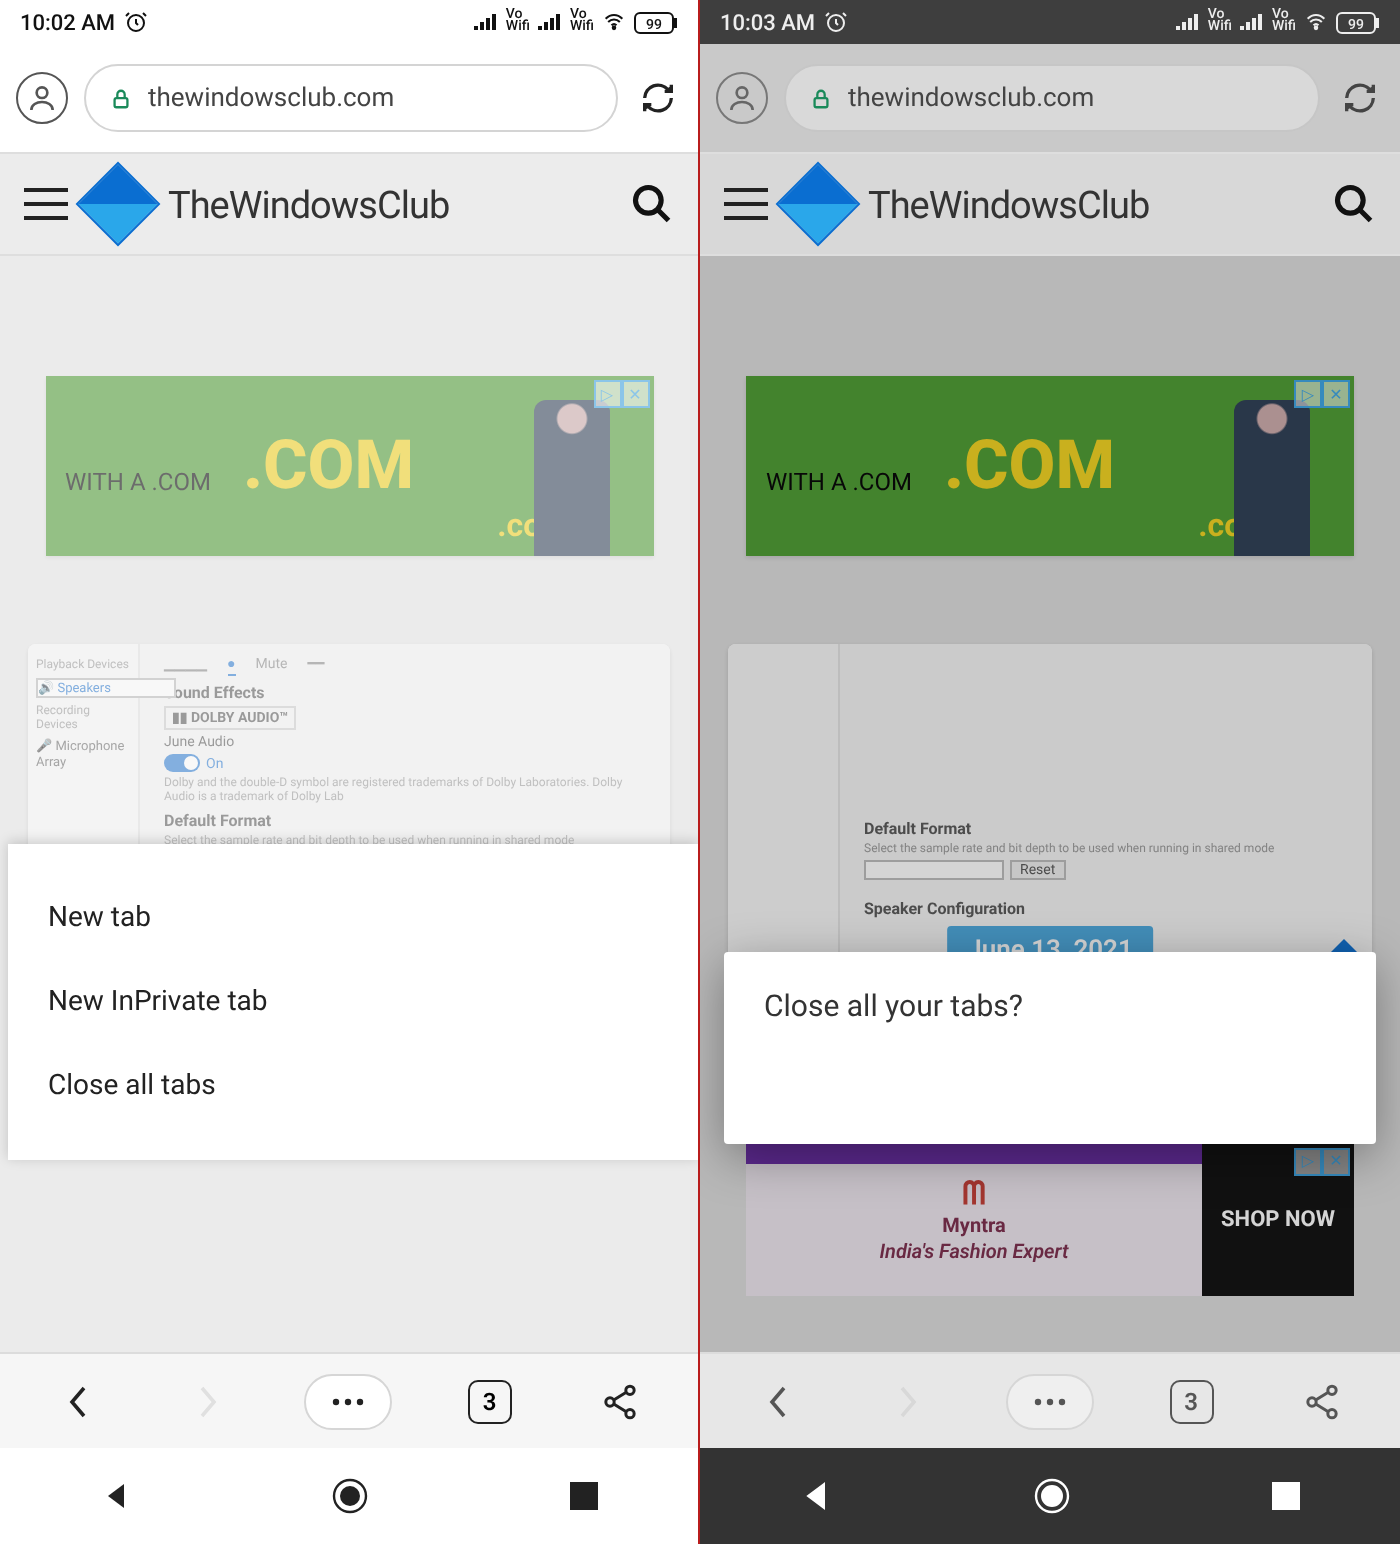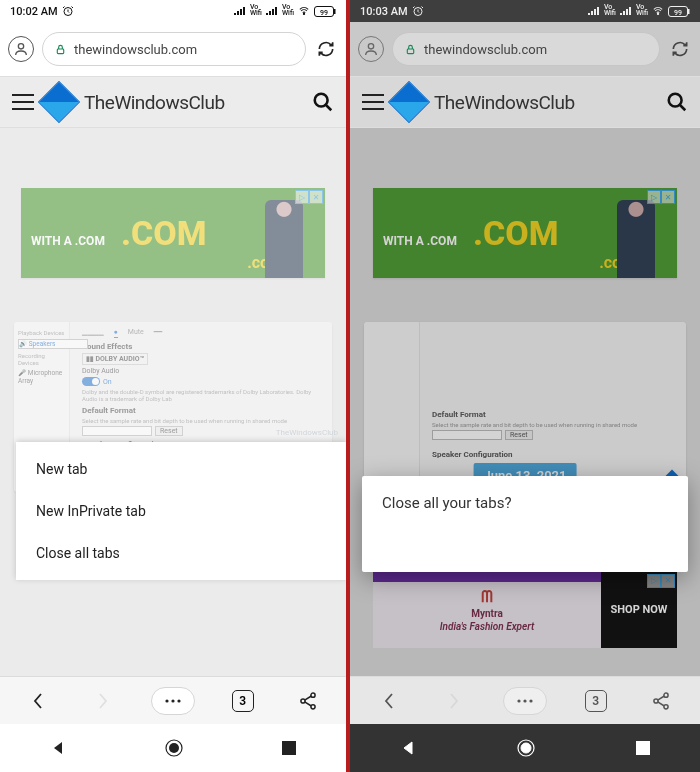--- a/index.html
+++ b/index.html
@@ -1,19 +1,19 @@
 <!DOCTYPE html>
 <html><head>
 <meta charset="utf-8">
 <style>
   * { box-sizing: border-box; margin: 0; padding: 0; }
   html, body { width: 700px; height: 772px; font-family: -apple-system, Roboto, Arial, sans-serif; }
   body { display: flex; background: #d0d0d0; }
   .phone { width: 350px; height: 772px; background: #fff; position: relative; display: flex; flex-direction: column; }
-  .phone.left { border-right: 4px solid #b91c1c; }
+  .phone.left { border-right: 1px solid #b91c1c; }
   
   .status { height: 22px; display: flex; align-items: center; justify-content: space-between; padding: 0 10px; font-size: 11px; font-weight: 500; color: #111; }
   .status-left { display: flex; align-items: center; gap: 4px; }
   .status-right { display: flex; align-items: center; gap: 3px; }
   .status svg { display: block; }
   
   .urlbar { height: 54px; display: flex; align-items: center; padding: 0 8px; gap: 8px; background: #fff; }
   .profile { width: 26px; height: 26px; border: 1.5px solid #555; border-radius: 50%; display: flex; align-items: center; justify-content: center; }
   .urlfield { flex: 1; height: 34px; border: 1px solid #d4d4d4; border-radius: 17px; display: flex; align-items: center; padding: 0 12px; gap: 8px; font-size: 13px; color: #444; }
   .refresh { width: 24px; height: 24px; display: flex; align-items: center; justify-content: center; }
@@ -23,21 +23,21 @@
   .ham span { height: 2.4px; background: #222; }
   .logo { width: 30px; height: 30px; transform: rotate(45deg); background: linear-gradient(135deg,#0a6ed1 50%,#2aa7ea 50%); border: 1px solid #0a6ed1; }
   .sitename { font-size: 19px; font-weight: 400; color: #333; letter-spacing: -0.5px; }
   .spacer { flex: 1; }
   
   .content { flex: 1; position: relative; background: #e8e8e8; overflow: hidden; }
   .dimmed::before { content:""; position:absolute; inset:0; background: rgba(240,240,240,.45); z-index: 5; pointer-events:none; }
   .content-inner { padding: 10px 14px; display:flex; flex-direction:column; gap:16px; }
   
   .ad1 { width: 304px; height: 90px; background: #4a9a2f; position: relative; align-self: center; display:flex; align-items:center; overflow:hidden; box-shadow: 0 1px 2px rgba(0,0,0,.1); }
-  .ad1 .txt { color:#ffffff; font-size:12px; font-weight:700; padding-left:10px;margin-top:16px; }
+  .ad1 .txt { color:#000000; font-size:12px; font-weight:400; padding-left:10px;margin-top:16px; }
   .ad1 .com { color:#f2d21c; font-size:34px; font-weight:800; margin-left:16px; }
   .ad1 .comsmall { position:absolute; right:42px; bottom:6px; color:#f2d21c; font-size:16px; font-weight:700; }
   .ad1 .man { position:absolute; right:22px; bottom:0; width:38px; height:78px; background: radial-gradient(circle at 50% 12%, #caa 0 7px, transparent 8px), linear-gradient(#2a3b52,#2a3b52); border-radius:6px 6px 0 0; }
   .adbadge { position:absolute; top:2px; right:2px; width:28px; height:14px; display:flex; }
   .adbadge span { width:14px; height:14px; border:1px solid #3aa3e3; color:#3aa3e3; font-size:8px; display:flex;align-items:center;justify-content:center; background:rgba(255,255,255,.6); }
   
   .card { background:#fff; border-radius:4px; box-shadow:0 1px 2px rgba(0,0,0,.15); overflow:hidden; }
   .thumb { height: 170px; background:#f4f4f4; padding:6px 8px; font-size:7px; color:#555; position:relative; }
   .thumb .tabs { display:flex; gap:10px; font-size:7px; color:#888; margin-bottom:2px;}
   .thumb .tabs span.active{ color:#2a7ad1; border-bottom:1.5px solid #2a7ad1; padding-bottom:1px;}
@@ -57,21 +57,21 @@
   .the-text{position:absolute; right:60px; bottom:-1px; font-size:14px; color:#222;}
   
   .ad2 { width: 304px; height: 76px; align-self:center; display:flex; background:#111; position:relative; overflow:hidden;}
   .ad2 .left{flex:1;background:#eee7ef;display:flex;flex-direction:column;align-items:center;justify-content:center;gap:2px;color:#7a2a4a;}
   .ad2 .mlogo{font-size:16px;font-weight:800;color:#c23a33;}
   .ad2 .my{font-size:10px;font-weight:700;}
   .ad2 .tag{font-size:10px;font-style:italic;font-weight:600;}
   .ad2 .right{width:76px;background:#0c0c0c;color:#fff;display:flex;align-items:center;justify-content:center;font-size:11px;font-weight:700;text-align:center;line-height:1.2;}
   .ad2 .bar{position:absolute;top:0;left:0;right:76px;height:10px;background:#6a2aa8;}
   
-  .ctxmenu { position:absolute; left:16px; right:0; bottom:96px; background:#fff; box-shadow:0 -1px 6px rgba(0,0,0,.18); display:flex; flex-direction:column; padding: 6px 0; z-index:10; }
+  .ctxmenu { position:absolute; left:4px; right:0; bottom:96px; background:#fff; box-shadow:0 -1px 6px rgba(0,0,0,.18); display:flex; flex-direction:column; padding: 16px 0; z-index:10; }
   .ctxmenu div { padding: 13px 20px; font-size: 14px; color:#222; }
   
   .browserbar { height:48px; background:#f6f6f6; border-top:1px solid #dcdcdc; display:flex; align-items:center; justify-content:space-around; padding:0 6px; }
   .bbtn { width:34px; height:34px; display:flex; align-items:center; justify-content:center; }
   .pill { width:44px; height:28px; border:1px solid #d6d6d6; border-radius:14px; background:#fff; display:flex;align-items:center;justify-content:center; }
   .tabbox { width:22px; height:22px; border:1.8px solid #222; border-radius:5px; display:flex;align-items:center;justify-content:center; font-size:12px; font-weight:600;}
   .faded svg, .faded { opacity: .32; }
   .browserbar.dim {background:#e7e7e7;}
   .browserbar.dim .pill{background:#efefef;}
   
@@ -180,21 +180,21 @@
           <div class="thumb-main">
             <div class="tabs">
                 <span>▁▁▁▁</span>
                 <span class="active">●</span>
                 <span>Mute</span>
                 <span>━━</span>
               </div>
             <h6>Sound Effects</h6>
             <div style="border:1px solid #ccc;padding:1px 3px;display:inline-block;font-weight:700;">▮▮ DOLBY AUDIO™</div>
             <div class="rowctl">
-                <span>Dolby Audio</span>
+                <span>June Audio</span>
               </div>
             <div class="rowctl">
                 <div class="toggle"></div>
                 <span style="font-size:7px;color:#2a7ad1">On</span>
               </div>
             <div style="font-size:6px;color:#999;margin:2px 0">Dolby and the double-D symbol are registered trademarks of Dolby Laboratories. Dolby Audio is a trademark of Dolby Lab</div>
             <h6>Default Format</h6>
             <div style="font-size:6px;color:#999;">Select the sample rate and bit depth to be used when running in shared mode</div>
             <div class="rowctl">
                 <div class="sel"></div>

